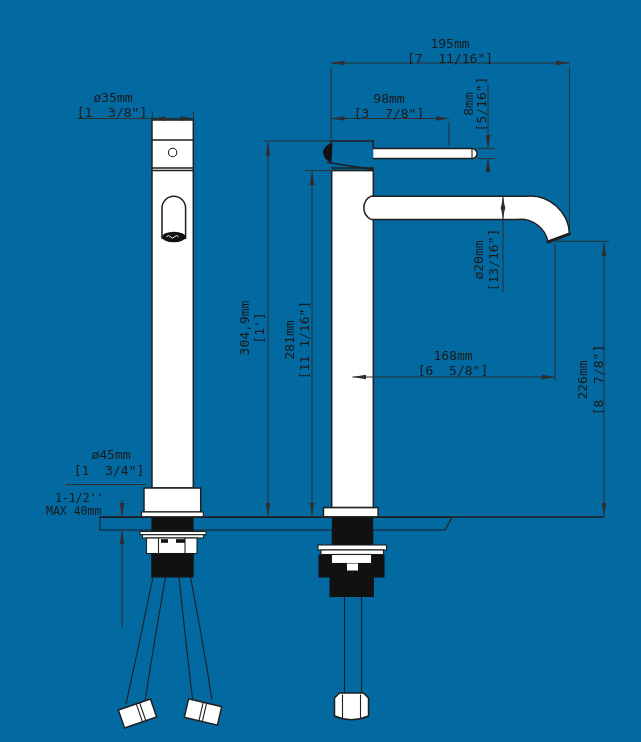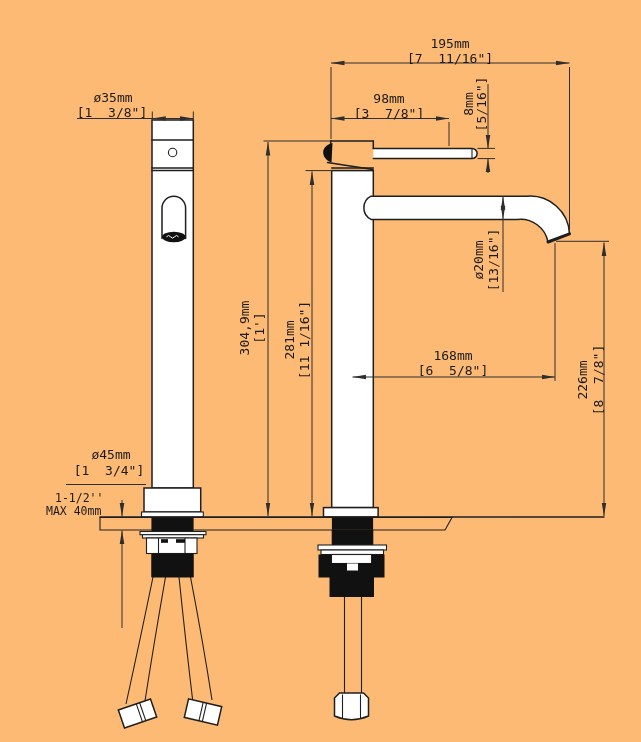--- a/index.html
+++ b/index.html
@@ -1,16 +1,16 @@
 <!DOCTYPE html>
 <html><head>
 <meta charset="utf-8">
 <style>
   html,body{margin:0;padding:0;background:#ffffff;}
-  .stage{width:641px;height:742px;background:#fdba74;position:relative;overflow:hidden;}
+  .stage{width:641px;height:742px;background:#0369a1;position:relative;overflow:hidden;}
   svg{display:block;}
   .geo{stroke:#1f1f1f;stroke-width:1.5;fill:none;stroke-linecap:round;}
   .geothin{stroke:#1f1f1f;stroke-width:1.1;fill:none;}
   .solid{fill:#111111;stroke:none;}
   .whitefill{fill:#ffffff;}
   .dimline{stroke:#2e2e2e;stroke-width:1;fill:none;}
   .thick{stroke:#1f1f1f;stroke-width:3;fill:none;stroke-linecap:round;}
   text.dim{font-family:"DejaVu Sans Mono","Liberation Mono",monospace;font-size:13px;fill:#1a1a1a;}
   text.note{font-family:"DejaVu Sans Mono","Liberation Mono",monospace;font-size:11.5px;fill:#1a1a1a;}
 </style>

